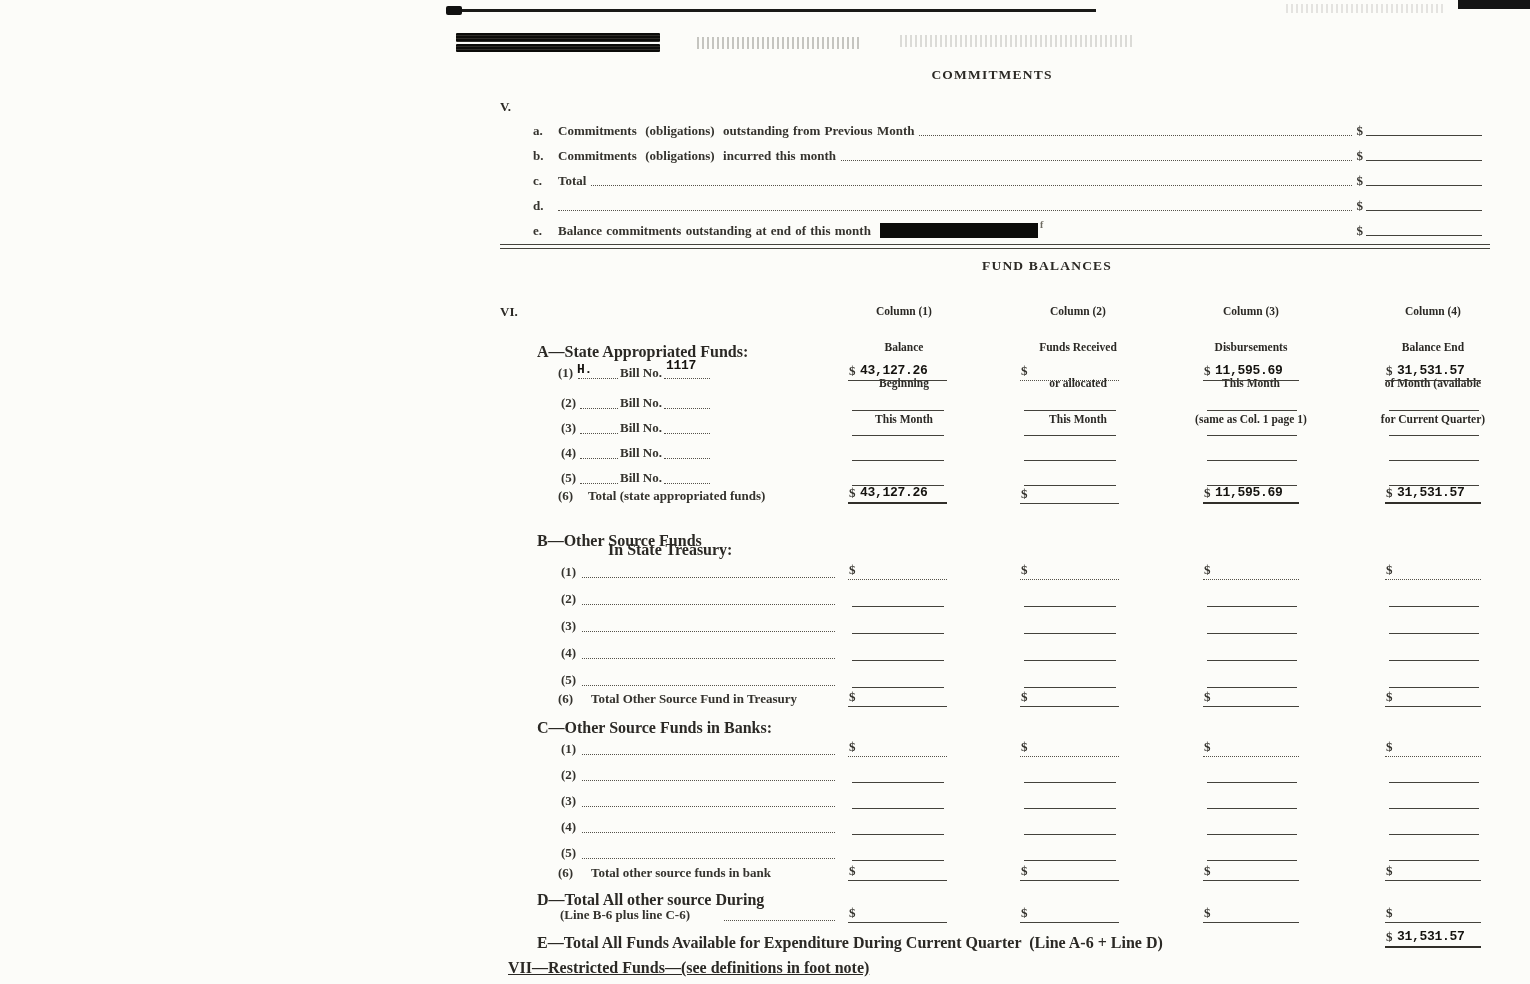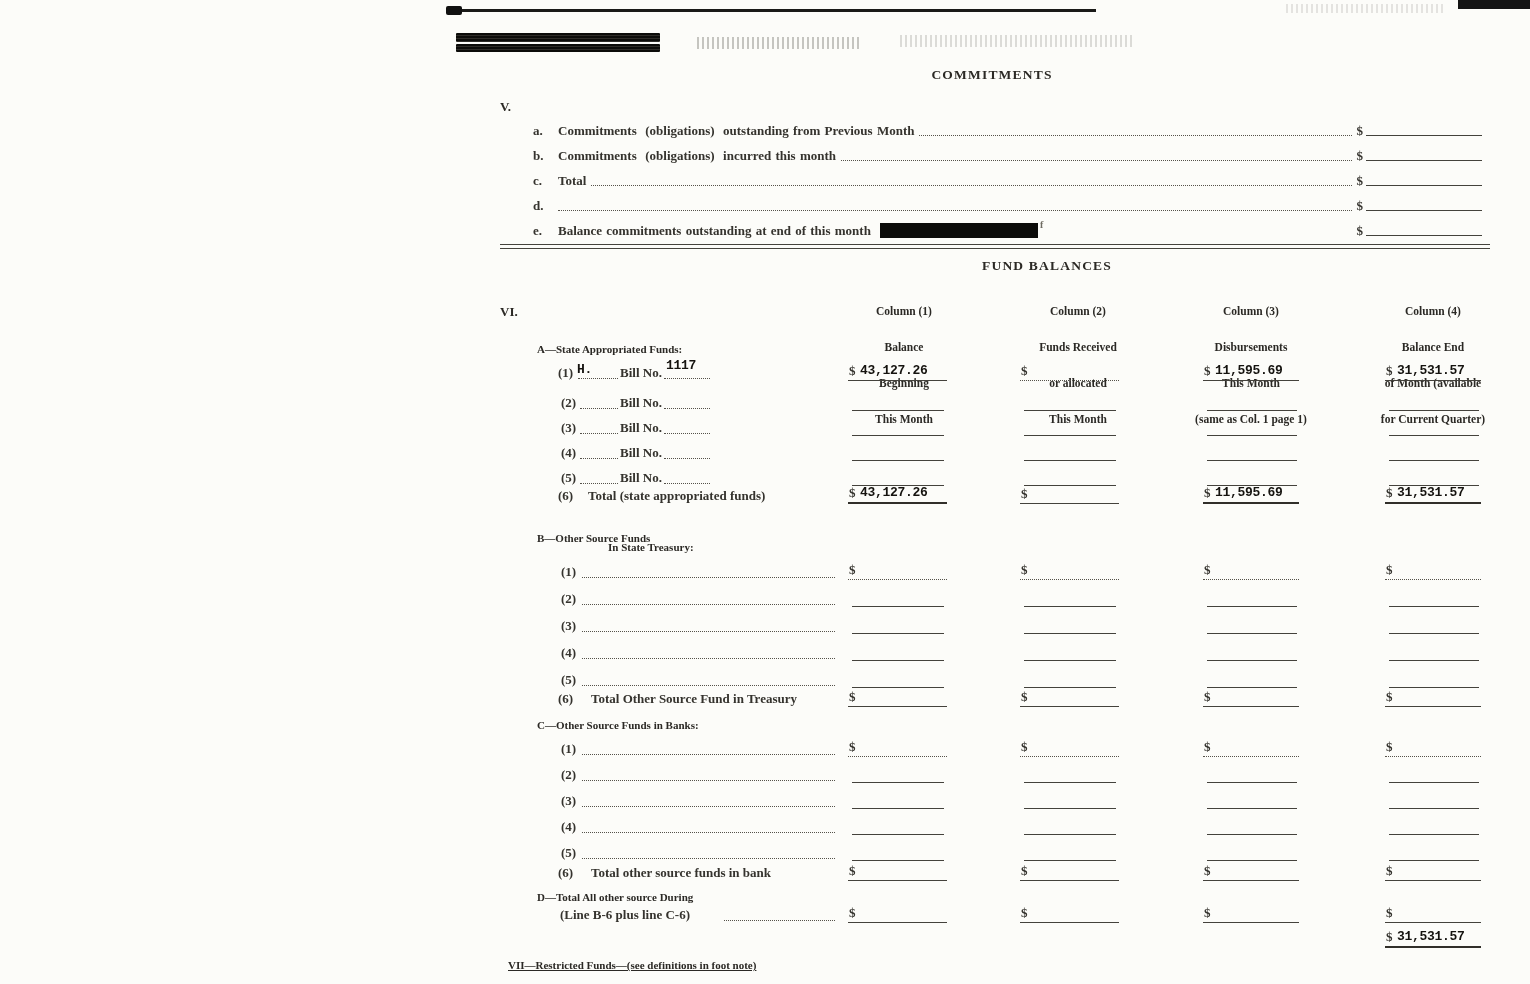--- a/index.html
+++ b/index.html
@@ -19,21 +19,21 @@
     border-radius:1px;
   }
   .faint-strip {
     background:repeating-linear-gradient(90deg, rgba(72,70,62,.6) 0 2px, transparent 2px 5px);
     filter:blur(.5px);
   }
 
   
   .title { font-weight:bold; font-size:13.5px; letter-spacing:1.2px; color:#2b2925; white-space:pre; }
   .sec-label { font-weight:bold; font-size:13px; color:#2b2925; }
-  .f-heading { font-weight:bold; font-size:11px; color:#2b2925; white-space:pre; }
+  .f-heading { font-weight:bold; font-size:16px; color:#2b2925; white-space:pre; }
 
   
   .c-row {
     position:absolute; left:533px; width:949px; height:16px;
     display:flex; align-items:flex-end;
     font-size:13px; font-weight:bold; word-spacing:1px;
   }
   .c-letter { flex:0 0 25px; }
   .c-text { white-space:pre; padding-right:5px;margin-top:22px; }
   .leader { flex:1 1 auto; height:0; border-bottom:1px dotted #55524a; margin:0 3px 3px 0; }
@@ -379,20 +379,21 @@
         <span class="ds">$</span>
       </span>
     <span class="cell solid" style="left:1203px;width:96px;">
         <span class="ds">$</span>
       </span>
     <span class="cell solid" style="left:1385px;width:96px;">
         <span class="ds">$</span>
       </span>
   </div>
 
+  <div class="abs f-heading" style="left:537px;top:934px;">E—Total All Funds Available for Expenditure During Current Quarter  (Line A-6 + Line D)</div>
   <div class="f-row" style="top:930px;height:18px;">
     <span class="cell thick" style="left:1385px;width:96px;height:18px;">
       <span class="ds">$</span>
       <span class="typed val">31,531.57</span>
     </span>
   </div>
 
   <div class="abs f-heading" style="left:508px;top:959px;text-decoration:underline;">VII—Restricted Funds—(see definitions in foot note)</div>
 
 </div>

